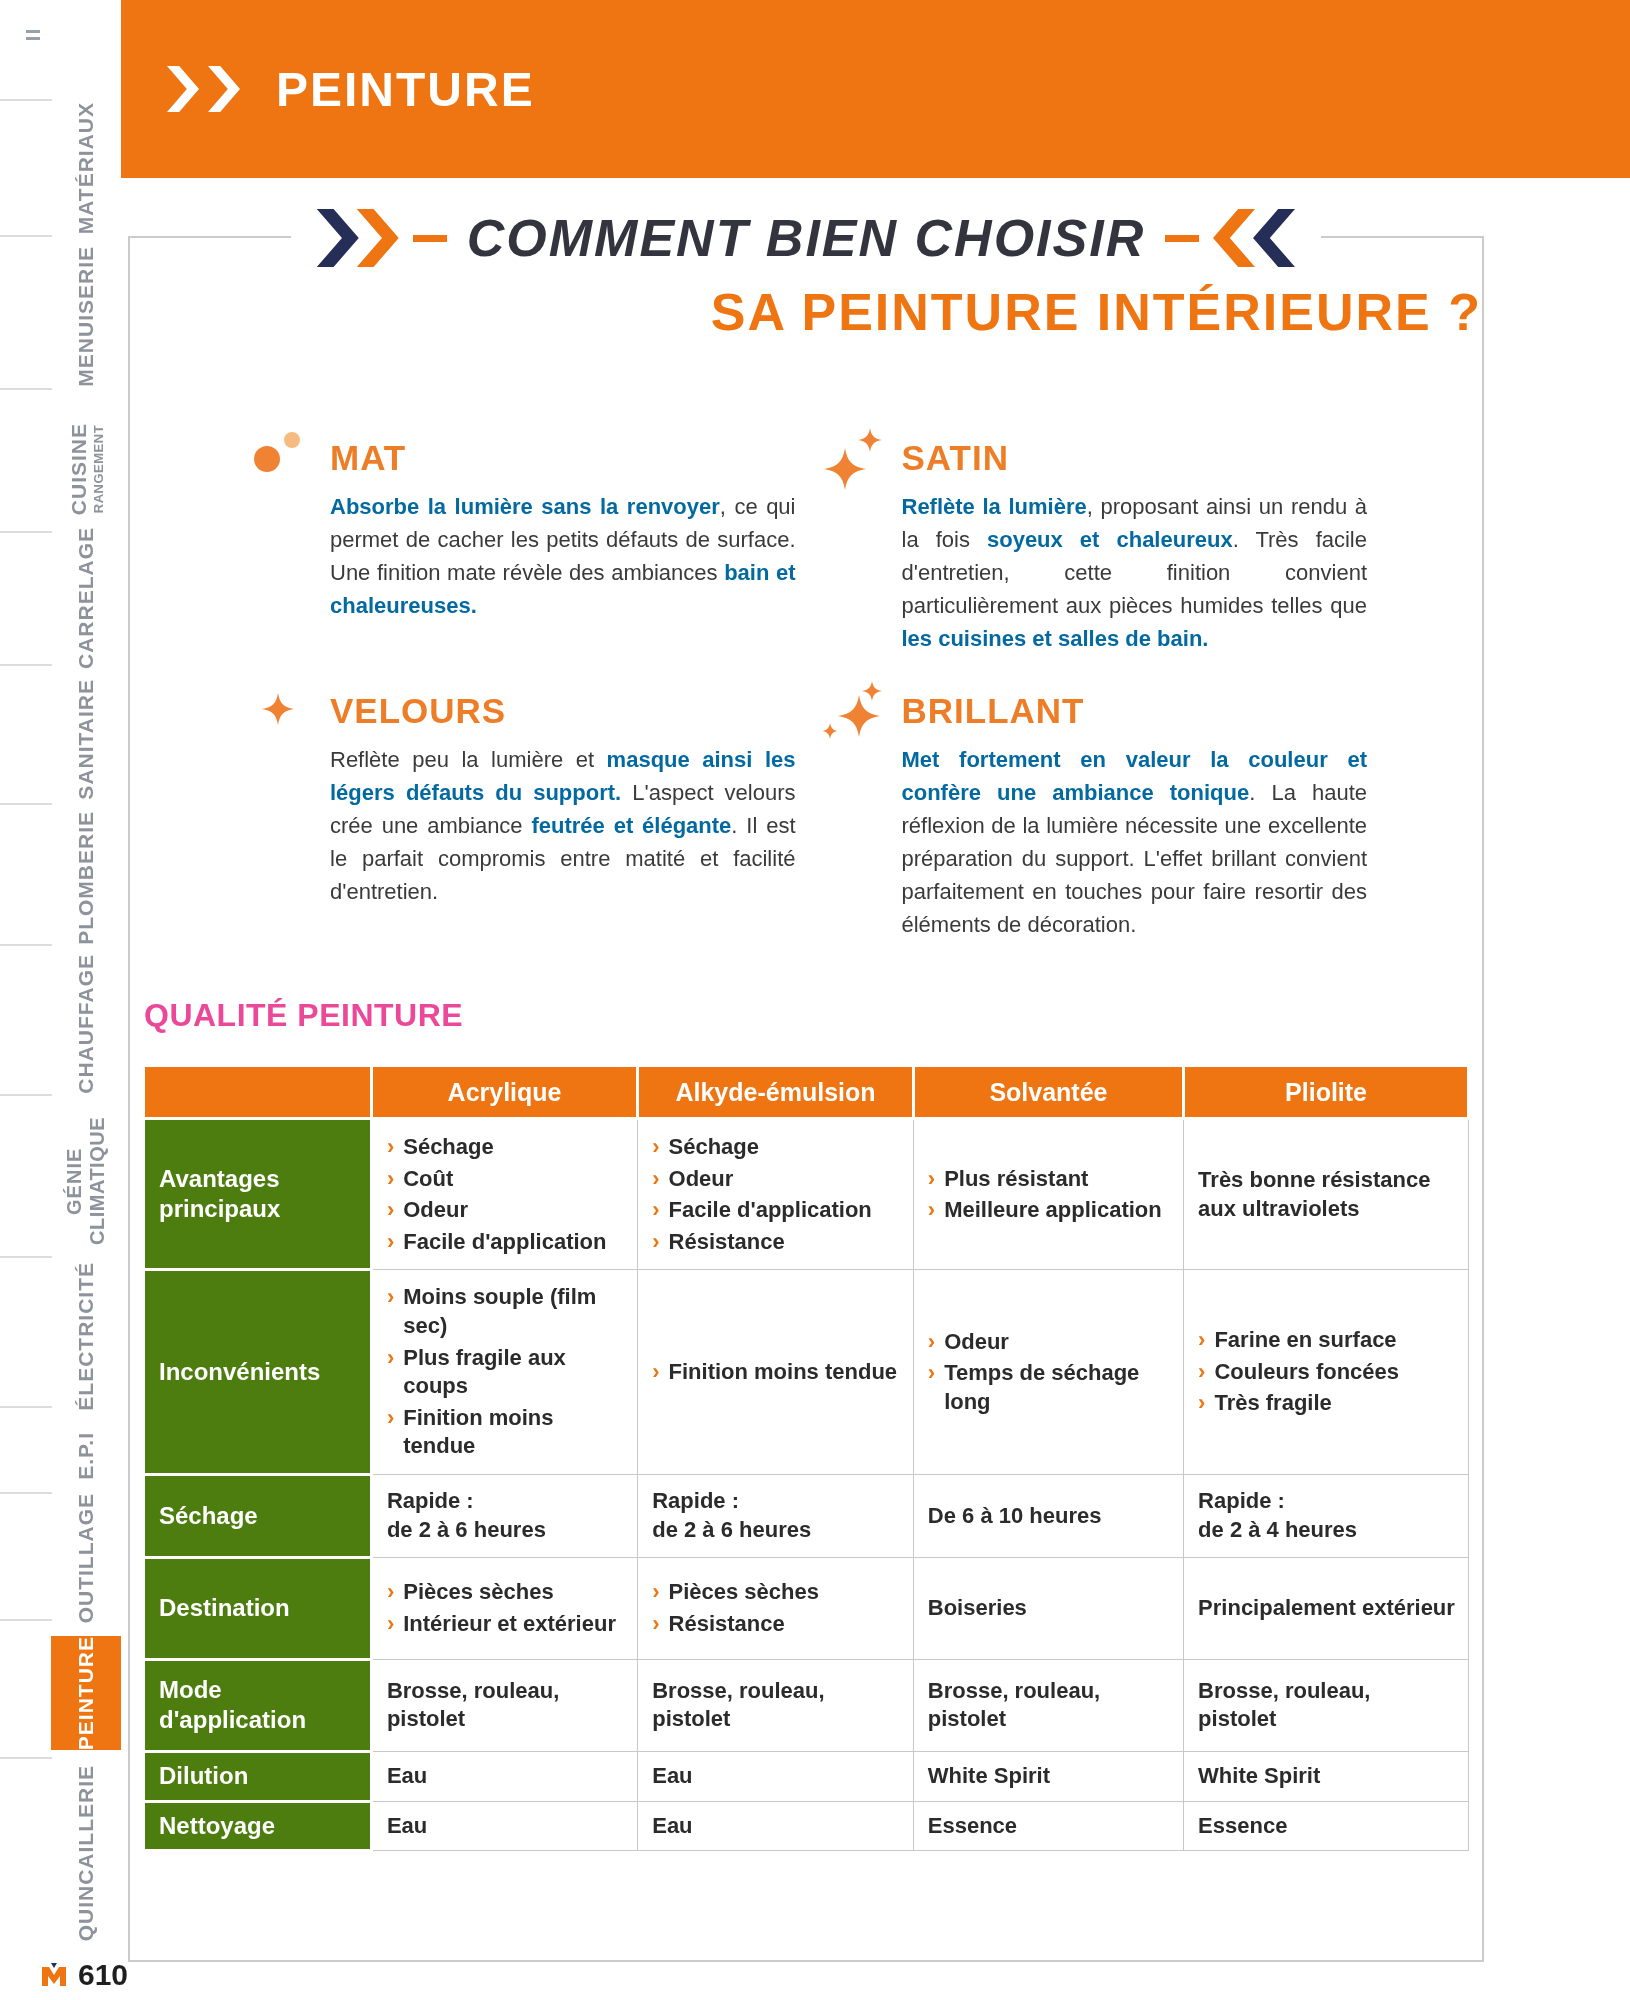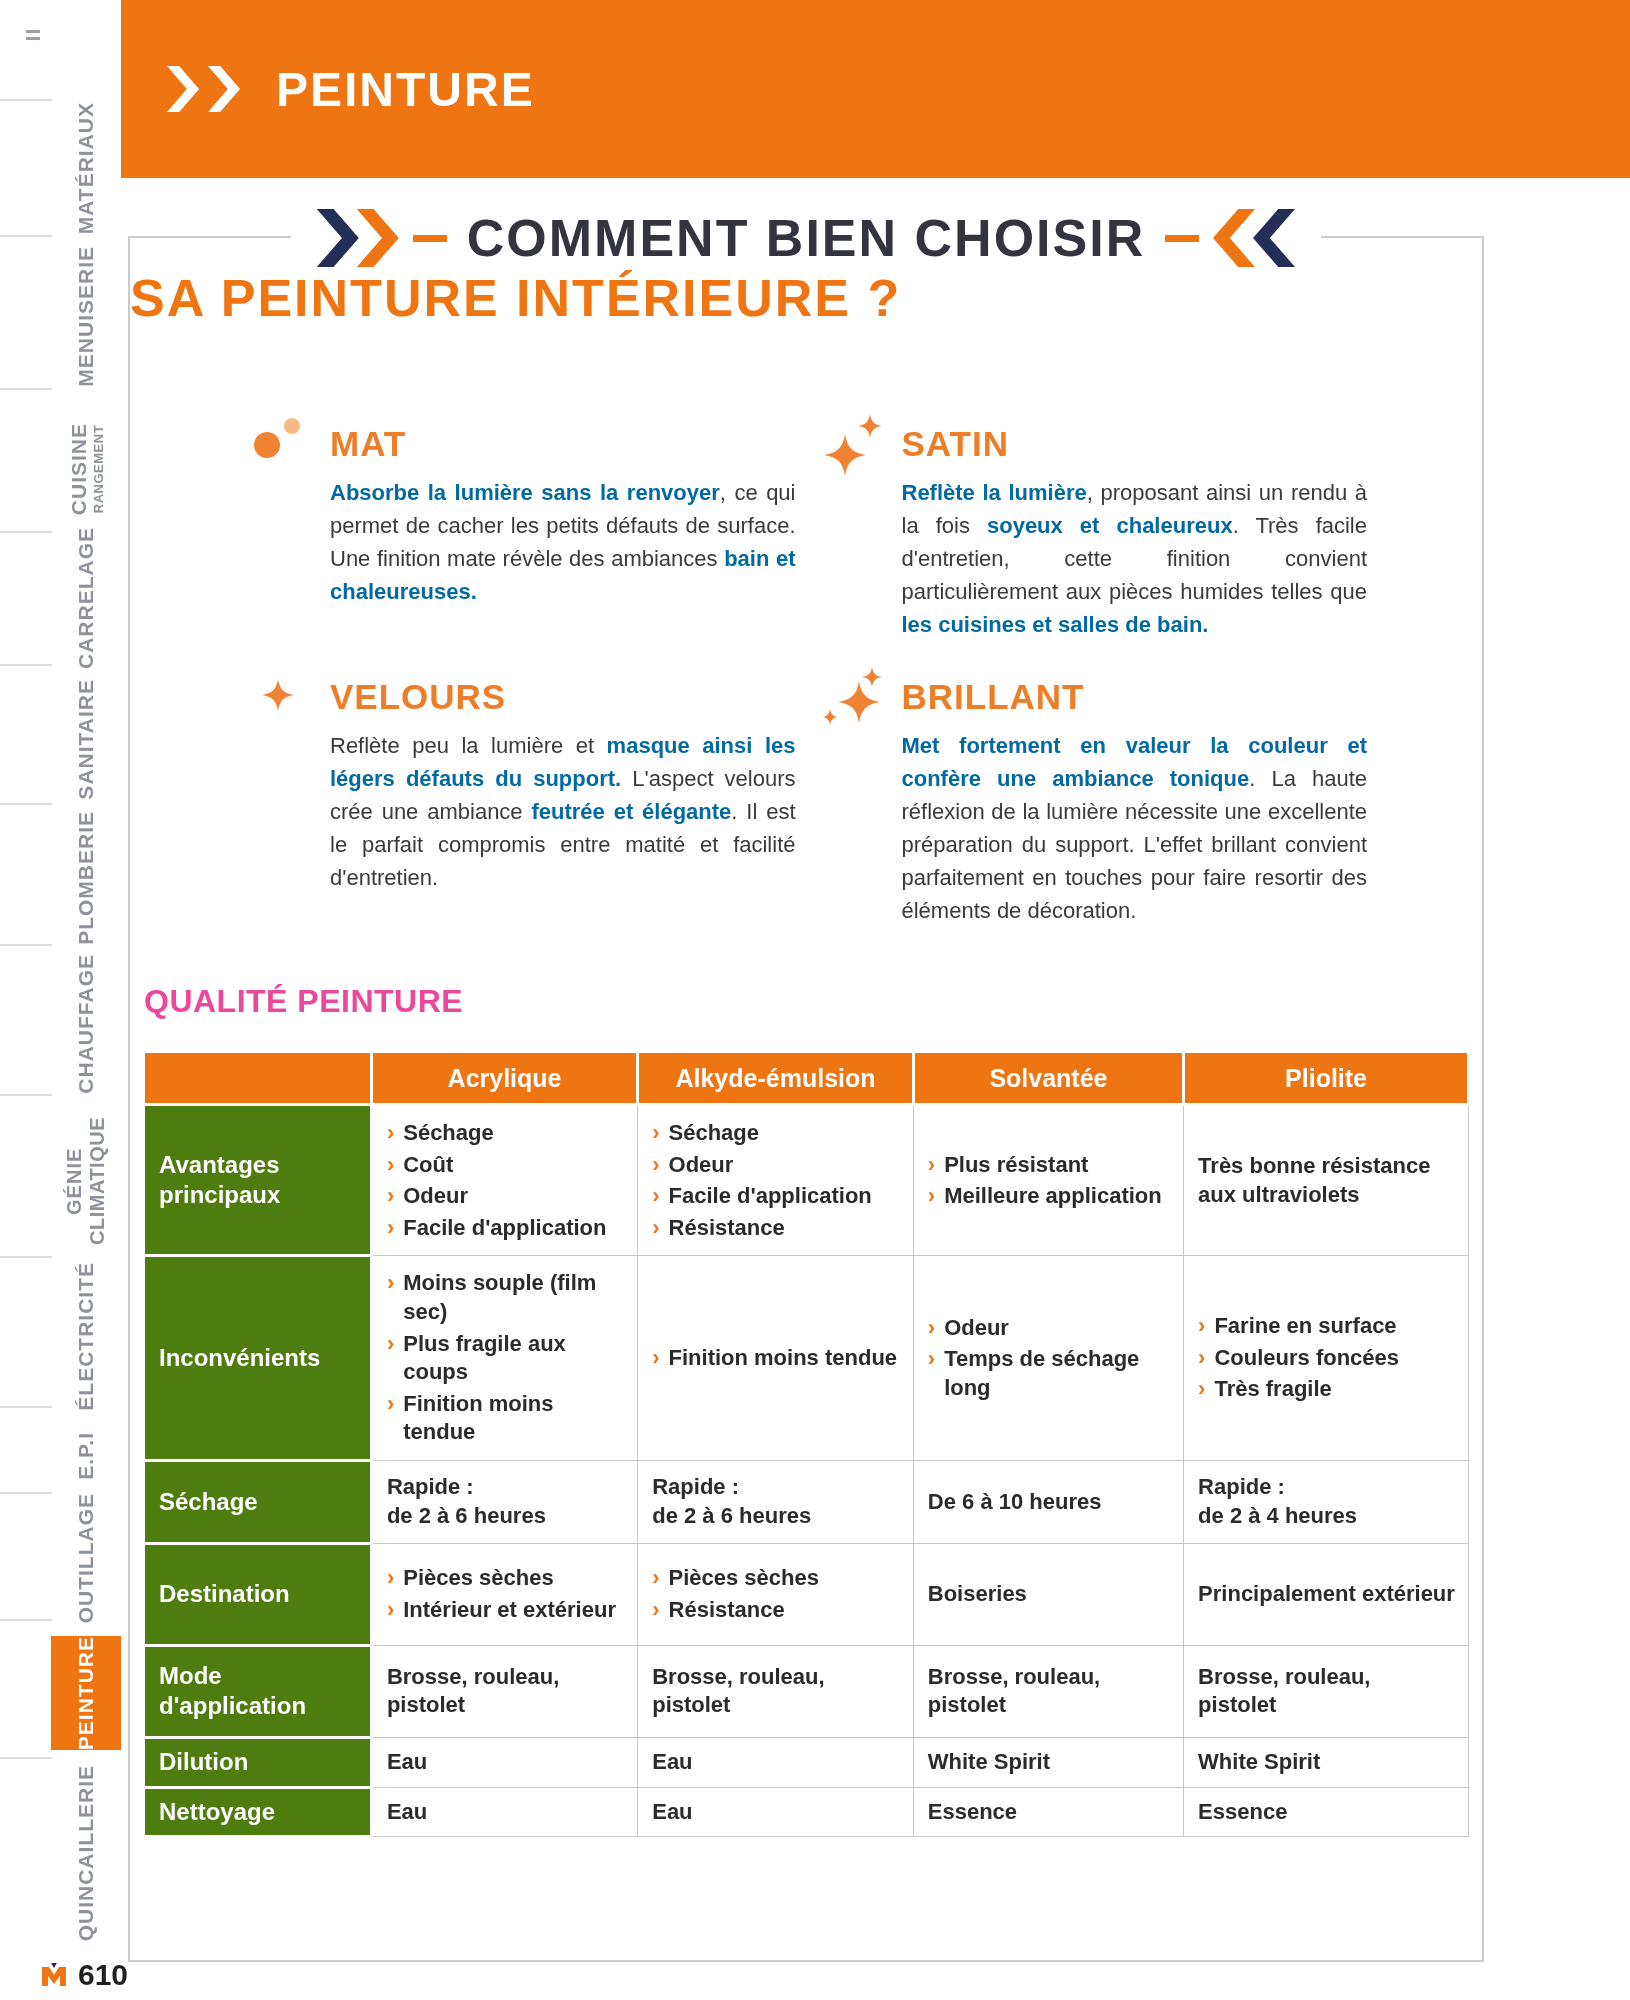--- a/index.html
+++ b/index.html
@@ -19,30 +19,30 @@
   .side-item.active .side-label { color: #fff; }
 
   
   .topbar { position: absolute; left: 121px; top: 0; width: 1509px; height: 178px; background: #EE7511; display: flex; align-items: center; padding-left: 46px; }
   .dbl-chev { display: flex; gap: 9px; margin-right: 36px; }
   .dbl-chev i { display: block; width: 32px; height: 46px; background: #fff; clip-path: polygon(0 0, 38% 0, 100% 50%, 38% 100%, 0 100%, 62% 50%); }
   .topbar h1 { color: #fff; font-size: 48px; font-weight: 800; letter-spacing: 2px; }
 
   
   .card { position: absolute; left: 128px; top: 236px; width: 1356px; height: 1726px; border: 2px solid #cbcbcb; background: #fff; }
-  .title-row { display: flex; align-items: center; justify-content: center; gap: 14px; width: fit-content; margin: -30px auto 0; background: #fff; padding: 0 26px; }
+  .title-row { display: flex; align-items: center; justify-content: center; gap: 14px; width: fit-content; margin: -30px auto 0; background: #fff; padding: 0 26px; font-style: italic; }
   .tc { width: 42px; height: 58px; clip-path: polygon(0 0, 40% 0, 100% 50%, 40% 100%, 0 100%, 60% 50%); flex: 0 0 auto; }
   .tc.navy { background: #252e56; }
   .tc.orange { background: #EE7511; }
   .tc.flip { transform: scaleX(-1); }
   .tc.ovl-l { margin-left: -16px; }
   .tc.ovl-r { margin-right: -16px; }
   .tdash { width: 34px; height: 7px; background: #EE7511; flex: 0 0 auto; }
   .title-row h2 { font-size: 52px; font-weight: 800; letter-spacing: 2px; color: #33343e; white-space: nowrap; padding: 0 6px; }
-  .subtitle { text-align: left; font-size: 52px; font-weight: 800; letter-spacing: 2px; color: #EE7511; }
+  .subtitle { margin-top: 14px; text-align: right; font-size: 52px; font-weight: 800; letter-spacing: 2px; color: #EE7511; }
 
   
   .sections { display: grid; grid-template-columns: 1fr 1fr; column-gap: 80px; row-gap: 90px; margin-top: 96px; padding: 0 115px 0 130px; gap: 36px; }
   .section { position: relative; padding-left: 70px; }
   .section .icon { position: absolute; left: -10px; top: -10px; width: 62px; height: 62px; }
   .section h4 { color: #EE7D28; font-size: 35px; font-weight: 800; letter-spacing: 1px; margin-bottom: 12px; }
   .section p { font-size: 22px; line-height: 1.5; color: #3a3a3a; text-align: justify; }
   .section p .b { font-weight: 700; color: #0369a1; }
 
   

